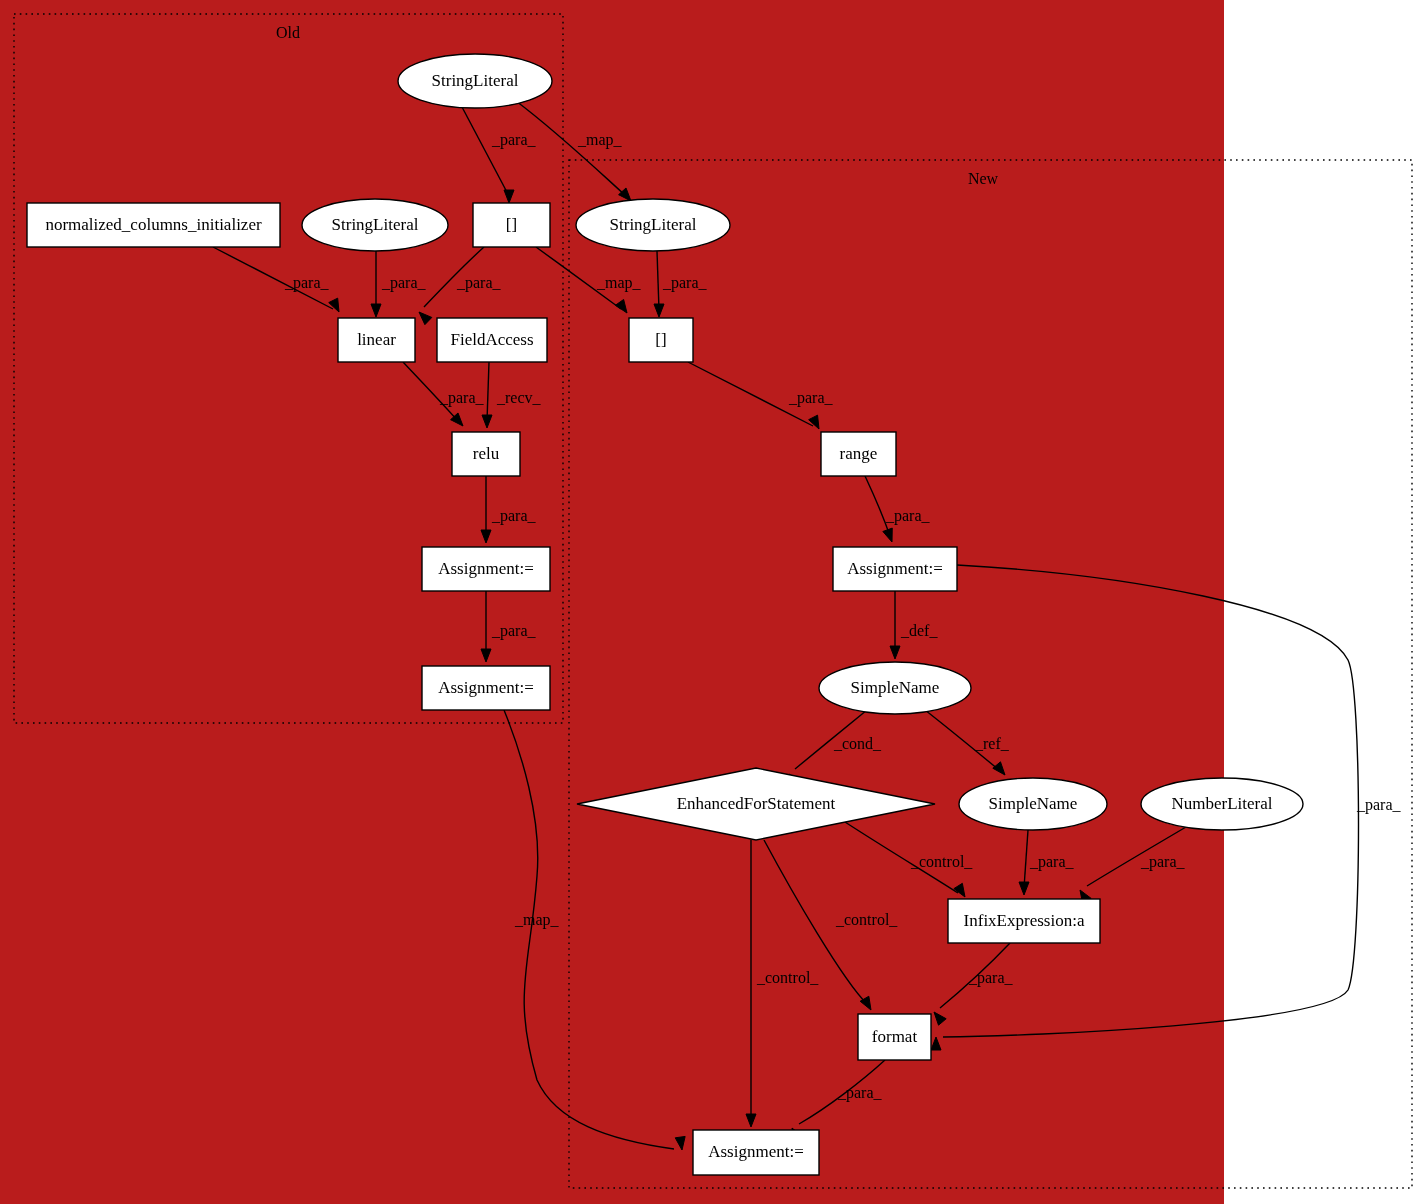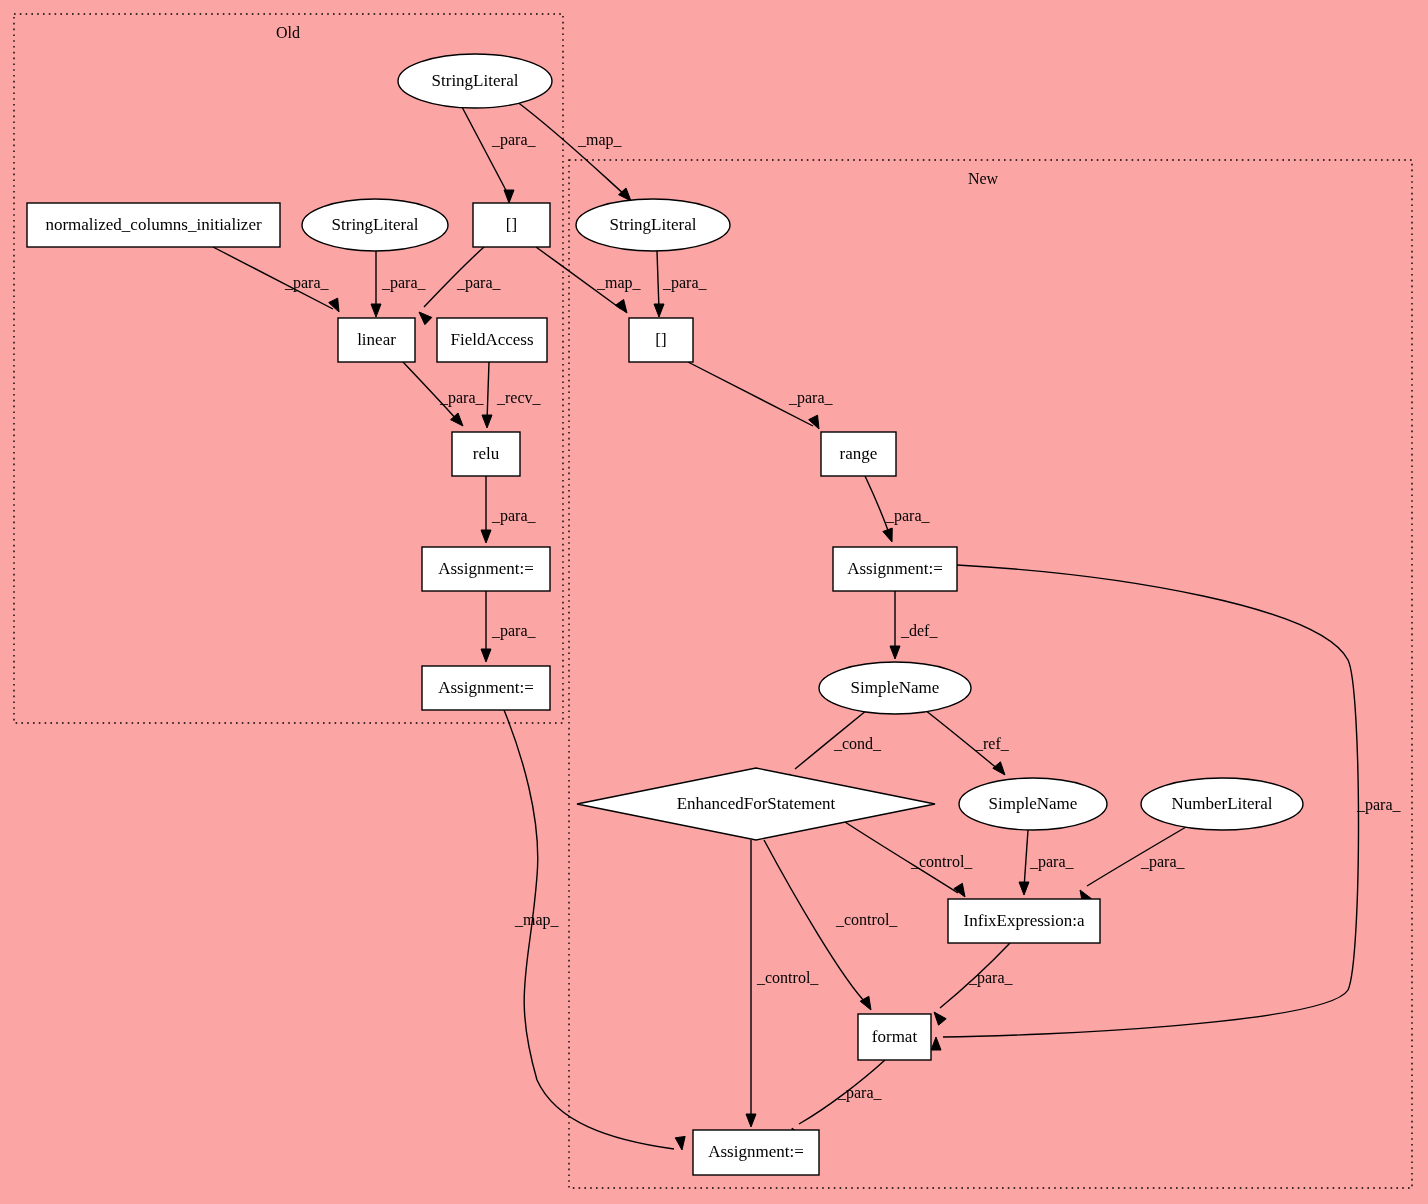--- a/index.html
+++ b/index.html
@@ -2,23 +2,23 @@
 <html><head>
 <meta charset="utf-8">
 <style>
   html, body {
     margin: 0;
     padding: 0;
     background: #ffffff;
   }
   #canvas {
     position: relative;
-    width: 1428px;
+    width: 1224px;
     height: 1204px;
-    background: #fca5a5;
+    background: #b91c1c;
     font-family: "Liberation Serif", "DejaVu Serif", serif;
   }
   svg { display: block; }
   .node-shape {
     fill: #ffffff;
     stroke: #000000;
     stroke-width: 1.4;
   }
   .node-label {
     font-family: "Liberation Serif", "DejaVu Serif", serif;

